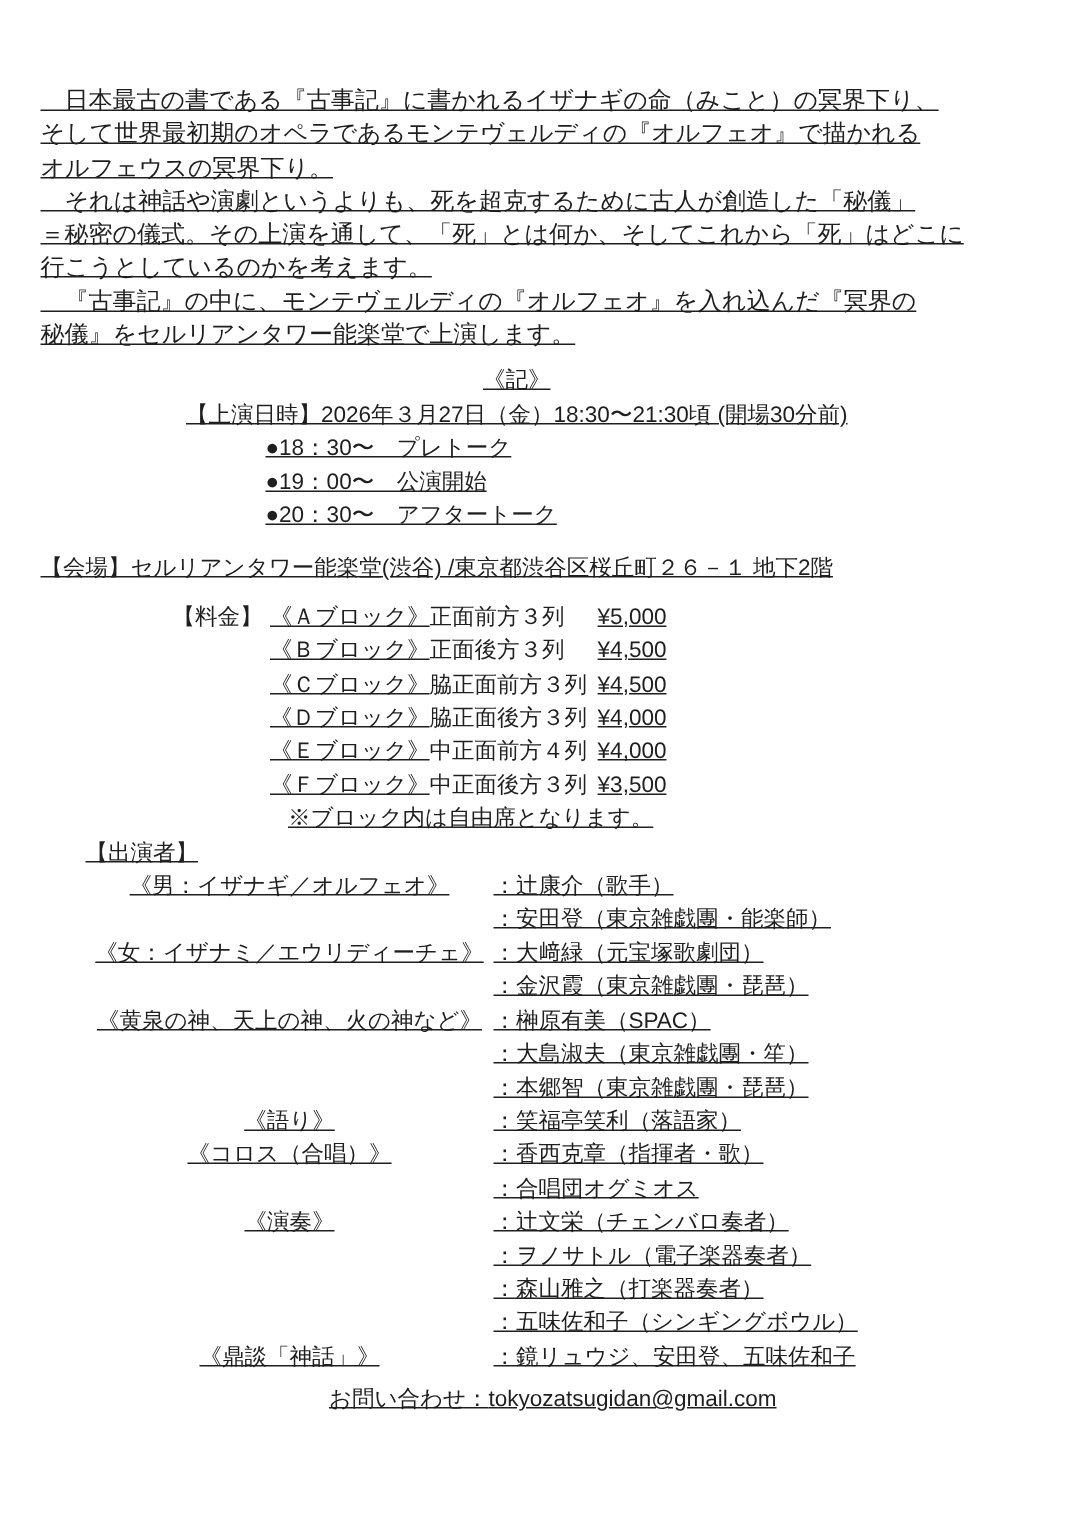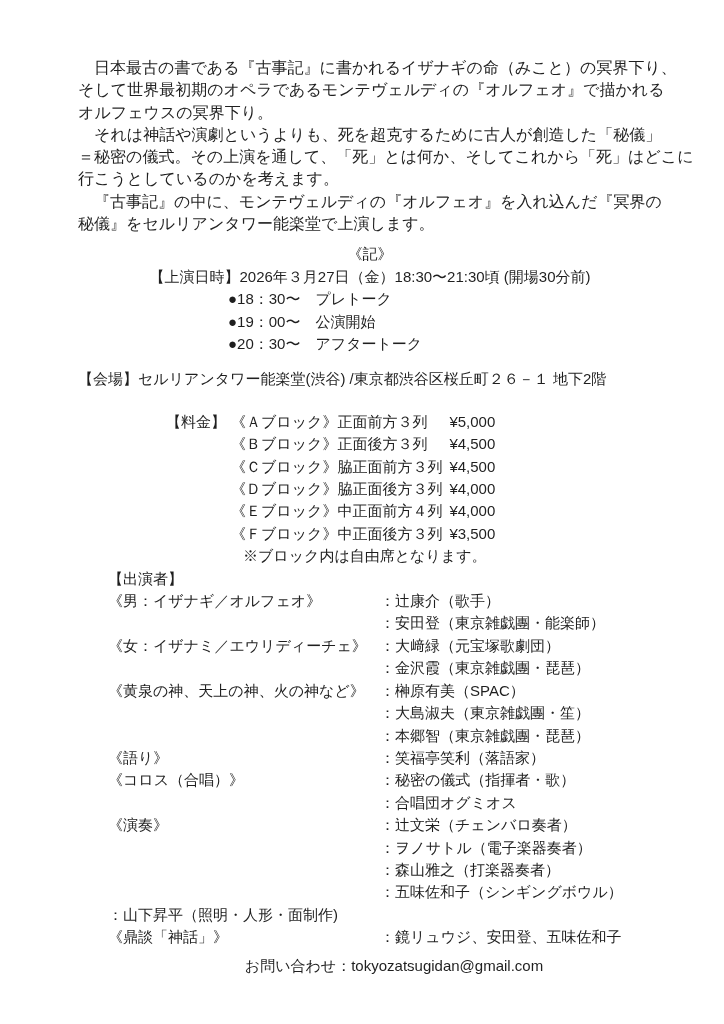--- a/index.html
+++ b/index.html
@@ -8,43 +8,44 @@
     width: 724px;
     height: 1024px;
     background: #ffffff;
     color: #1f1f1f;
     font-family: "Liberation Sans", sans-serif;
     overflow: hidden;
   }
   .doc {
     position: absolute;
     top: 0; left: 0; right: 12px;
-    padding: 57px 50px 0 78px;
+    padding: 57px 50px 0 27px;
     font-size: 16px;
     line-height: 22.3px;
+    text-decoration: underline;
   }
   .intro-line { white-space: nowrap; }
 
   .notice { font-size: 15px; line-height: 22.4px; }
 
   .ki-heading { text-align: center; margin-top: 8px; }
   .date-line  { text-align: center; white-space: nowrap; }
   .schedule   { padding-left: 150px; }
   .schedule-item { white-space: nowrap; }
 
   .venue-line { margin-top: 13px; white-space: nowrap; }
 
-  .price-block { position: relative; margin-top: 20px; }
+  .price-block { position: relative; margin-top: 10px; }
   .price-label { position: absolute; left: 88px; top: 0; }
   .price-row   { padding-left: 153px; white-space: nowrap; }
   .price-seats { display: inline-block; width: 112px; }
   .price-note  { padding-left: 165px; }
 
   .cast-heading { padding-left: 30px; }
-  .cast-row  { display: flex; padding-left: 30px; }
+  .cast-row  { display: flex; padding-left: 30px; text-align: center; }
   .cast-role { flex: none; width: 272px; white-space: nowrap; }
   .cast-name { white-space: nowrap; }
 
   .contact { padding-left: 48px; margin-top: 6px; text-align: center; }
 </style>
 </head>
 <body>
 
 <div class="page">
   <div class="doc">
@@ -130,21 +131,21 @@
         <div class="cast-row">
           <div class="cast-role"></div>
           <div class="cast-name">：本郷智（東京雑戯團・琵琶）</div>
         </div>
         <div class="cast-row">
           <div class="cast-role">《語り》</div>
           <div class="cast-name">：笑福亭笑利（落語家）</div>
         </div>
         <div class="cast-row">
           <div class="cast-role">《コロス（合唱）》</div>
-          <div class="cast-name">：秘密の儀式（指揮者・歌）</div>
+          <div class="cast-name">：香西克章（指揮者・歌）</div>
         </div>
         <div class="cast-row">
           <div class="cast-role"></div>
           <div class="cast-name">：合唱団オグミオス</div>
         </div>
         <div class="cast-row">
           <div class="cast-role">《演奏》</div>
           <div class="cast-name">：辻文栄（チェンバロ奏者）</div>
         </div>
         <div class="cast-row">
@@ -153,21 +154,20 @@
         </div>
         <div class="cast-row">
           <div class="cast-role"></div>
           <div class="cast-name">：森山雅之（打楽器奏者）</div>
         </div>
         <div class="cast-row">
           <div class="cast-role"></div>
           <div class="cast-name">：五味佐和子（シンギングボウル）</div>
         </div>
         <div class="cast-row">
-          <div class="cast-name">：山下昇平（照明・人形・面制作)</div>
         </div>
         <div class="cast-row">
           <div class="cast-role">《鼎談「神話」》</div>
           <div class="cast-name">：鏡リュウジ、安田登、五味佐和子</div>
         </div>
       </div>
 
       <div class="contact">
         <span>お問い合わせ：</span><span>tokyozatsugidan@gmail.com</span>
       </div>

